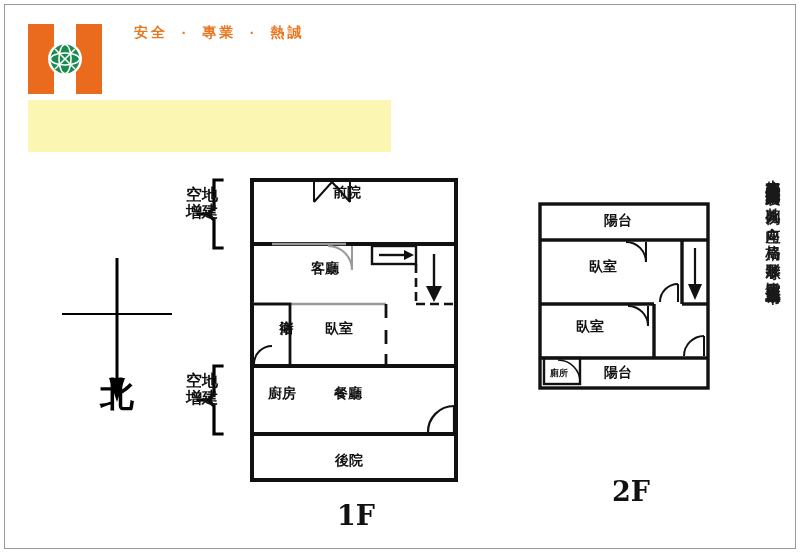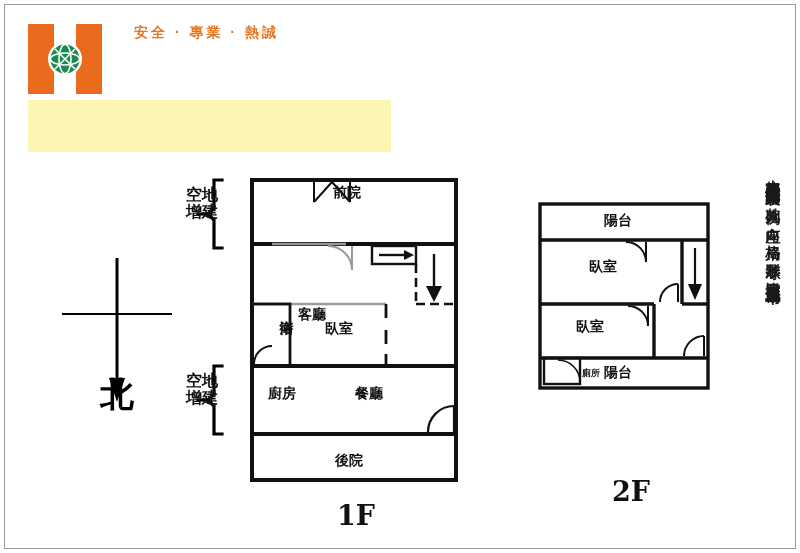--- a/index.html
+++ b/index.html
@@ -46,21 +46,21 @@
   }
   .brand-tagline {
     position: absolute;
     left: 106px;
     top: 0px;
     font-size: 14px;
     letter-spacing: 3px;
     color: #e8761f;
     font-weight: bold;
     white-space: nowrap;
-    font-family: Liberation Sans, sans-serif;
+    font-family: Liberation Mono, monospace;
   }
   .brand-name {
     position: absolute;
     left: 104px;
     top: 17px;
     font-size: 46px;
     line-height: 52px;
     color: #1a8a4e;
     font-weight: bold;
     letter-spacing: 1px;
@@ -124,21 +124,20 @@
     letter-spacing: 0px;
     font-family: "DejaVu Sans", "Liberation Sans", sans-serif;
   }
   .room-label.vert {
     writing-mode: vertical-rl;
     letter-spacing: 0px;
   }
   .room-label.tiny {
     font-size: 9px;
     font-weight: bold;
-    margin-left: 32px;
   }
   .bracket-label {
     position: absolute;
     font-size: 16px;
     font-weight: bold;
     line-height: 17px;
     color: #111;
     text-align: left;
     white-space: nowrap;
     font-family: "DejaVu Sans", "Liberation Sans", sans-serif;
@@ -270,25 +269,25 @@
     <g stroke="#111" stroke-width="2.2" fill="none">
       <path d="M252 264 A26 26 0 0 1 278 238"></path>
       <line x1="278" y1="238" x2="278" y2="264"></line>
     </g>
   </svg>
 
   <div class="bracket-label" style="left:186px; top:186px;">空地<br>增建</div>
   <div class="bracket-label" style="left:186px; top:372px;">空地<br>增建</div>
 
   <div class="room-label" style="left:333px; top:184px;">前院</div>
-  <div class="room-label" style="left:298px; top:260px;margin-top:46px;">客廳</div>
+  <div class="room-label" style="left:311px; top:260px;">客廳</div>
   <div class="room-label vert" style="left:278px; top:310px; height:40px;">衛浴</div>
   <div class="room-label" style="left:325px; top:320px;">臥室</div>
   <div class="room-label" style="left:268px; top:385px;text-align:center;">廚房</div>
-  <div class="room-label" style="left:355px; top:385px;">餐廳</div>
+  <div class="room-label" style="left:334px; top:385px;">餐廳</div>
   <div class="room-label" style="left:335px; top:452px;">後院</div>
 
   <div class="floor-caption" style="left:337px; top:500px;">1F</div>
 
   <svg class="plan" style="left:536px; top:200px; width:176px; height:192px;" viewBox="0 0 176 192">
 
     <rect x="4" y="4" width="168" height="184" fill="#ffffff" stroke="#111" stroke-width="3.4"></rect>
 
     <g stroke="#111" stroke-width="3.4">
 

